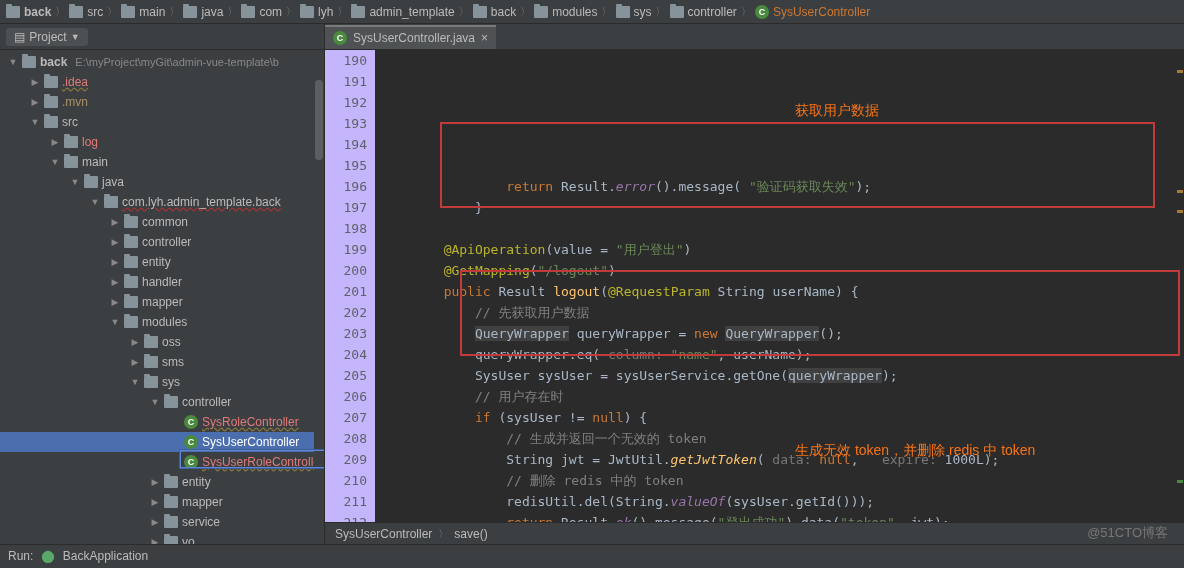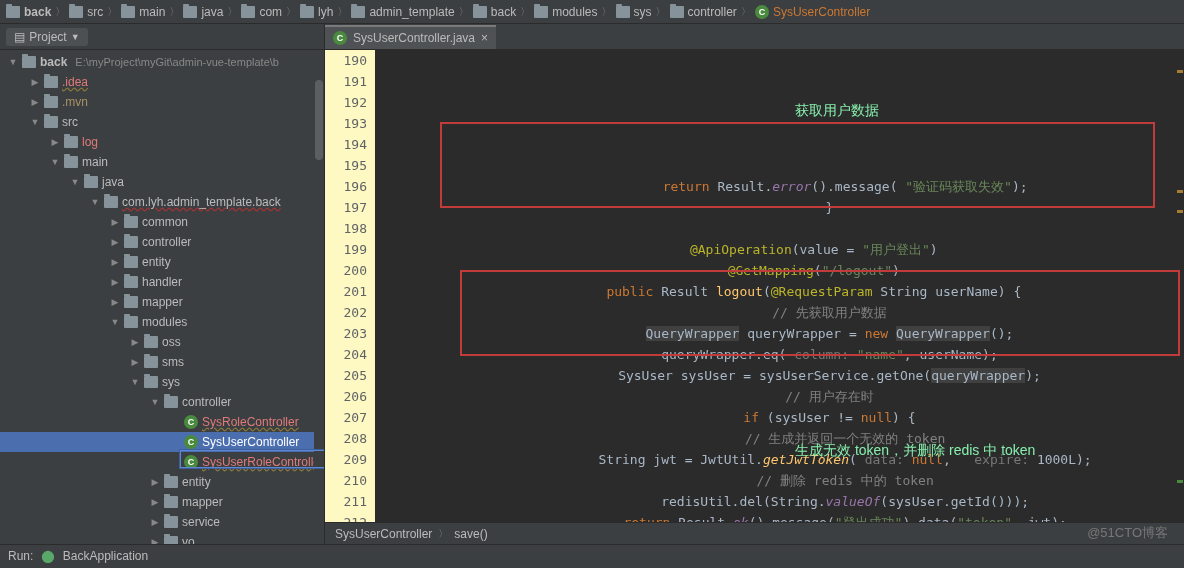--- a/index.html
+++ b/index.html
@@ -25,36 +25,36 @@
 .arrow { width:10px; text-align:center; color:#888; font-size:9px; }
 .tree .path { color:#888; font-size:11px; margin-left:4px; }
 .scrollbar-v { position:absolute; right:0; top:0; bottom:0; width:10px; background:#3c3f41; }
 .scrollbar-v .thumb { position:absolute; left:1px; right:1px; top:30px; height:80px; background:#5c5f61; border-radius:4px; }
 .editor { flex:1; display:flex; flex-direction:column; background:#2b2b2b; position:relative; }
 .tabs { height:26px; background:#3c3f41; display:flex; align-items:flex-end; border-bottom:1px solid #2b2b2b; }
 .tab { height:24px; background:#515658; display:flex; align-items:center; gap:6px; padding:0 8px; color:#bbb; border-top:2px solid transparent; }
 .tab.active { background:#4e5254; border-top-color:#7a7a7a; }
 .tab .close { color:#bbb; font-size:12px; }
 .code-area { flex:1; display:flex; position:relative; overflow:hidden; font-family:Consolas,Monaco,monospace; font-size:13px; line-height:21px; }
-.gutter { width:50px; background:#fef9c3; text-align:right; padding-right:8px; color:#606366; }
+.gutter { width:50px; background:#c4b5fd; text-align:right; padding-right:8px; color:#606366; }
 .code { flex:1; padding-left:6px; white-space:pre; position:relative; }
 .ln { height:21px; }
-.cl { height:21px;text-align:center; }
+.cl { height:21px; }
 .kw { color:#cc7832; }
 .str { color:#6a8759; }
 .cmt { color:#808080; }
 .ann { color:#bbb529; }
 .fn { color:#ffc66d; }
 .it { font-style:italic; color:#9876aa; }
 .param-hint { color:#787878; }
 .plain { color:#a9b7c6; }
 .hl-fn { color:#ffc66d; font-style:italic; }
 .redbox1 { position:absolute; border:2px solid #c23b3b; left:65px; top:72px; width:715px; height:86px; pointer-events:none; }
 .redbox2 { position:absolute; border:2px solid #c23b3b; left:85px; top:220px; width:720px; height:86px; pointer-events:none; }
-.red-anno { position:absolute; color:#86efac; font-size:14px; font-family:"Microsoft YaHei",sans-serif; }
+.red-anno { position:absolute; color:#f97316; font-size:14px; font-family:"Microsoft YaHei",sans-serif; }
 .status-bc { height:22px; background:#3c3f41; border-top:1px solid #2b2b2b; display:flex; align-items:center; padding:0 10px; gap:6px; color:#bbb; font-size:12px; }
 .sel-outline { position:absolute; border:1px solid #5b87d6; box-shadow:0 0 0 1px #3e5f99; pointer-events:none; }
 .bottom { height:22px; background:#3c3f41; display:flex; align-items:center; padding:4px 8px; gap:8px; border-top:1px solid #2b2b2b; }
 .run-icon { color:#59a869; }
 .watermark { position:absolute; right:16px; bottom:26px; color:#777; font-size:13px; }
 .edge-marks { position:absolute; right:0; top:0; width:10px; height:100%; }
 .mark { position:absolute; right:1px; width:6px; height:3px; }
 </style>
 </head>
 <body>

